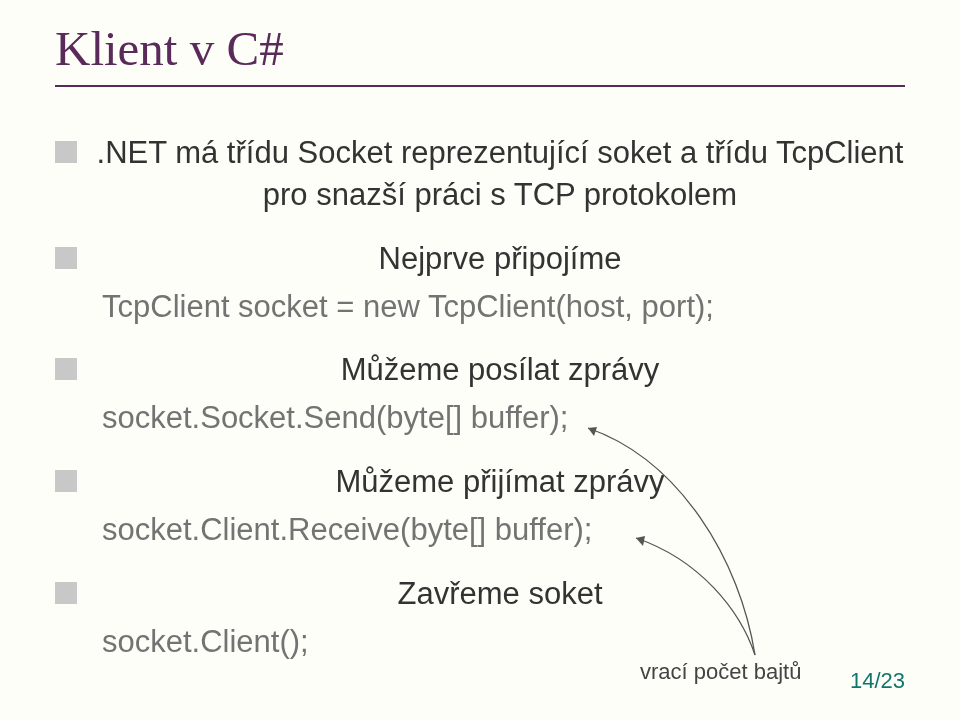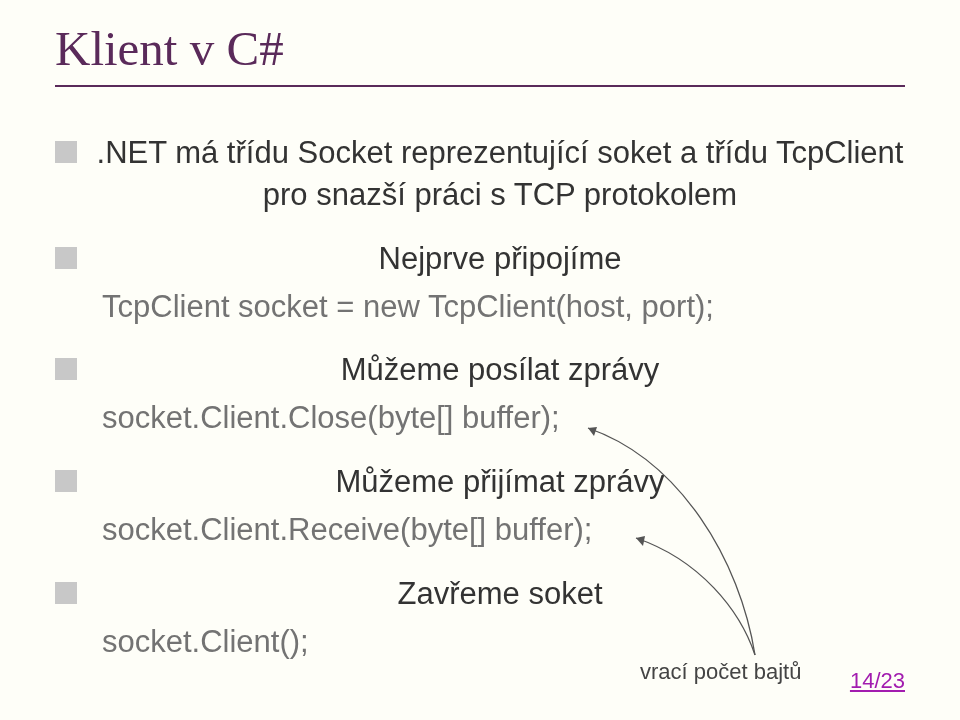--- a/index.html
+++ b/index.html
@@ -64,22 +64,21 @@
     margin-left: 47px;
     margin-bottom: 22px;
     position: relative;
   }
   .footer {
     position: absolute;
     bottom: 26px;
     right: 55px;
     font-family: Arial, sans-serif;
     font-size: 22px;
-    color: #a21caf;
-    text-decoration: underline;
+    color: #0f766e;
   }
   .caption {
     position: absolute;
     bottom: 35px;
     left: 640px;
     font-family: Liberation Sans, sans-serif;
     font-size: 22px;
     color: #444;
   }
   .arrows {
@@ -108,21 +107,21 @@
     <div class="bullet-row tight">
       <div class="bullet"></div>
       <div class="bullet-text">Nejprve připojíme</div>
     </div>
     <div class="code-line">TcpClient socket = new TcpClient(host, port);</div>
 
     <div class="bullet-row tight">
       <div class="bullet"></div>
       <div class="bullet-text">Můžeme posílat zprávy</div>
     </div>
-    <div class="code-line" id="send-line">socket.Client.Close(byte[] buffer);</div>
+    <div class="code-line" id="send-line">socket.Socket.Send(byte[] buffer);</div>
 
     <div class="bullet-row tight">
       <div class="bullet"></div>
       <div class="bullet-text">Můžeme přijímat zprávy</div>
     </div>
     <div class="code-line" id="receive-line">socket.Client.Receive(byte[] buffer);</div>
 
     <div class="bullet-row last">
       <div class="bullet"></div>
       <div class="bullet-text">Zavřeme soket</div>

